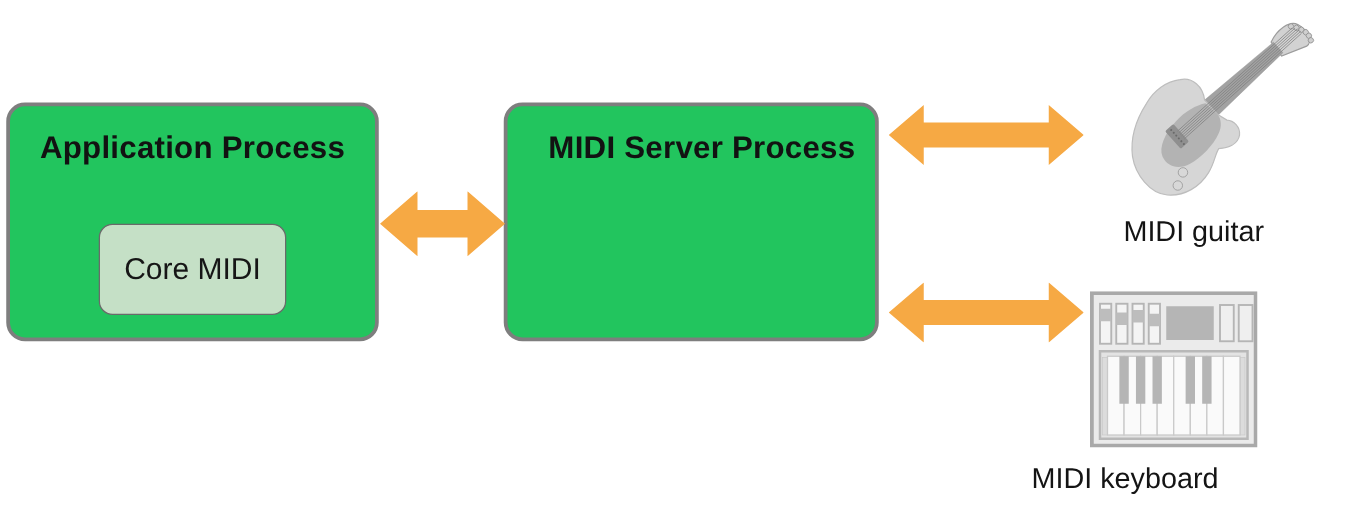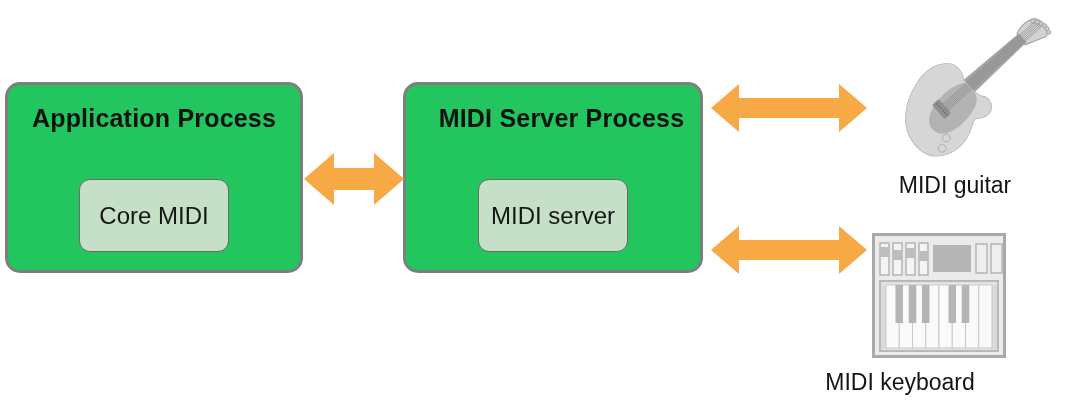--- a/index.html
+++ b/index.html
@@ -61,23 +61,20 @@
 
   <div class="process-box app">
     <div class="process-title">Application Process</div>
     <div class="component-box">
       <span>Core MIDI</span>
     </div>
   </div>
 
   <div class="process-box server">
     <div class="process-title">MIDI Server Process</div>
-    <div class="component-box">
-      <span>MIDI server</span>
-    </div>
   </div>
 
   <svg class="arrow" style="left:304px;top:153px;" width="100" height="52" viewBox="0 0 100 52">
     <polygon points="0,26 30,0 30,15 70,15 70,0 100,26 70,52 70,37 30,37 30,52"></polygon>
   </svg>
 
   <svg class="arrow" style="left:711px;top:84px;" width="156" height="48" viewBox="0 0 156 48">
     <polygon points="0,24 28,0 28,14 128,14 128,0 156,24 128,48 128,34 28,34 28,48"></polygon>
   </svg>
 

